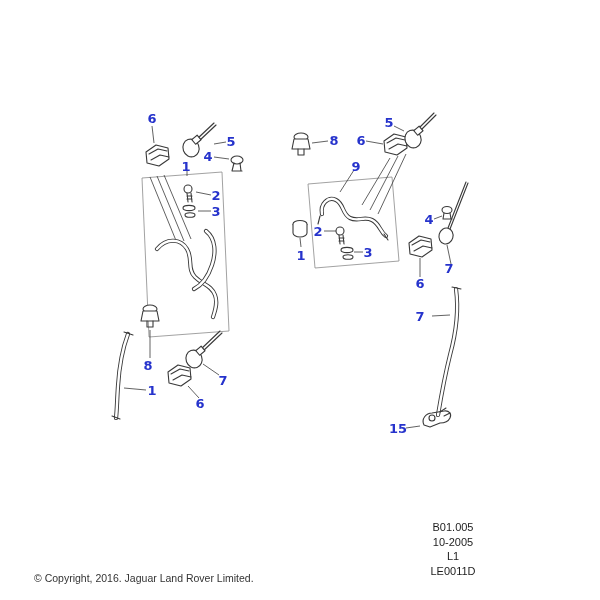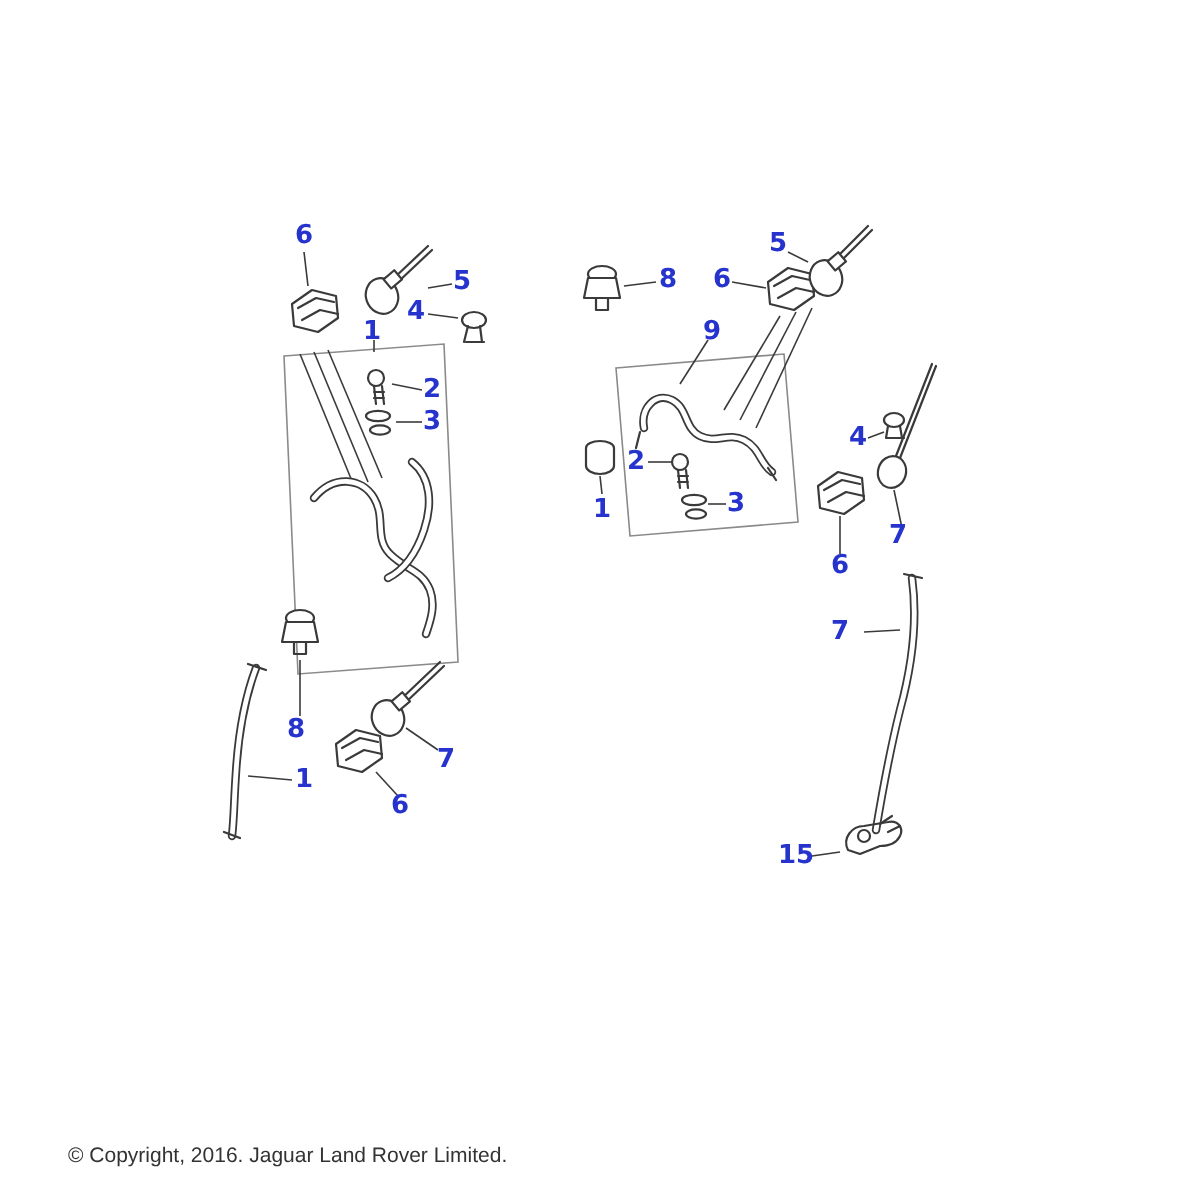--- a/index.html
+++ b/index.html
@@ -232,16 +232,22 @@
   <span class="callout" style="left:356px;top:166px">9</span>
   <span class="callout" style="left:318px;top:231px">2</span>
   <span class="callout" style="left:368px;top:252px">3</span>
   <span class="callout" style="left:301px;top:255px">1</span>
   <span class="callout" style="left:429px;top:219px">4</span>
   <span class="callout" style="left:420px;top:283px">6</span>
   <span class="callout" style="left:449px;top:268px">7</span>
   <span class="callout" style="left:420px;top:316px">7</span>
   <span class="callout" style="left:398px;top:428px">15</span>
 
+  <div class="code-block">
+    <div>B01.005</div>
+    <div>10-2005</div>
+    <div>L1</div>
+    <div>LE0011D</div>
+  </div>
 
   <div class="copyright">© Copyright, 2016. Jaguar Land Rover Limited.</div>
 
 </div>
 
 </body></html>

